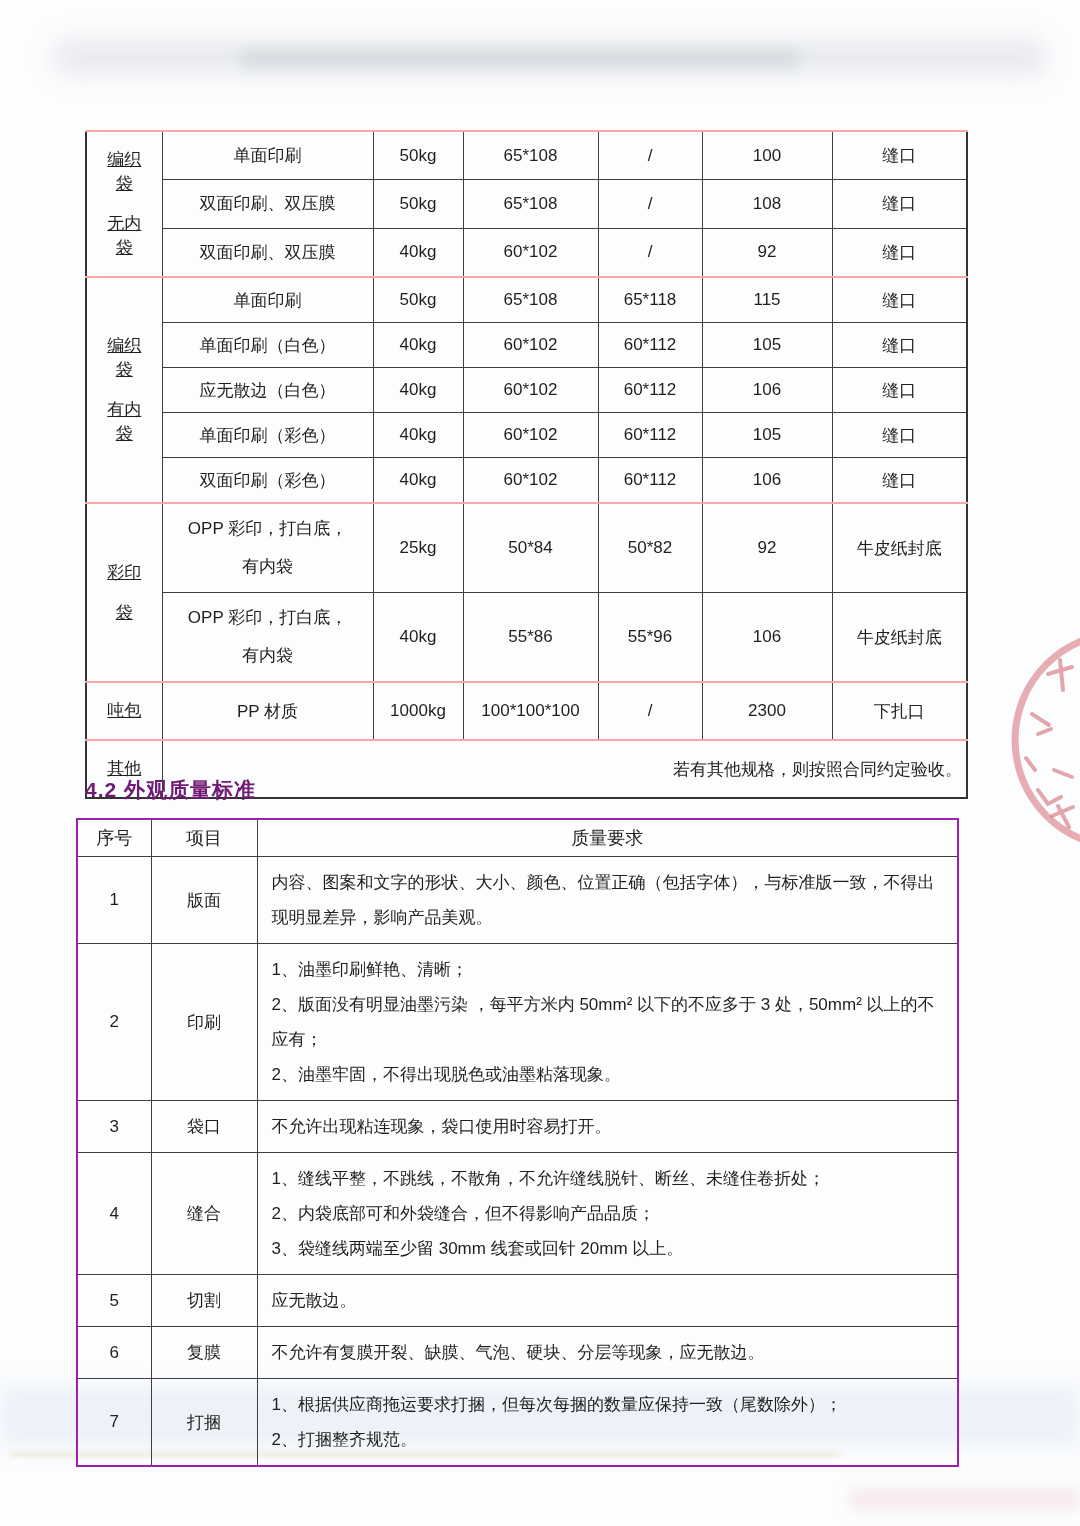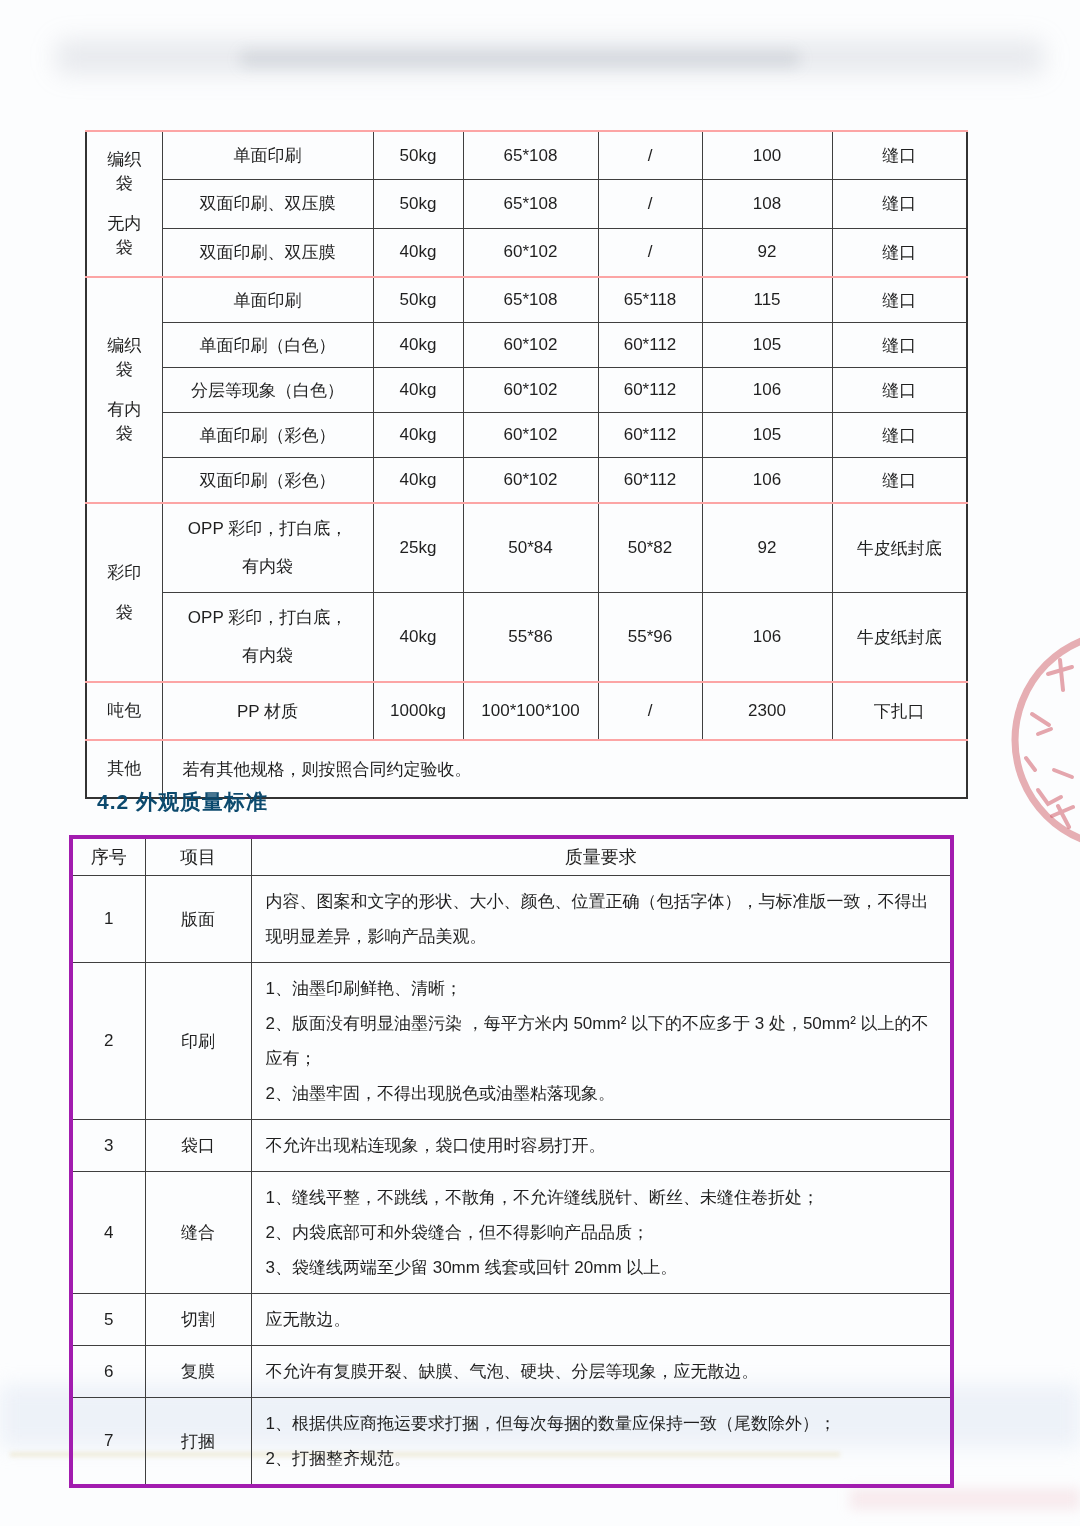--- a/index.html
+++ b/index.html
@@ -26,35 +26,35 @@
   table{border-collapse:collapse; position:absolute; table-layout:fixed;
         background:transparent;}
   td,th{border:1px solid #3f3f3f; overflow:hidden;}
   .t1{left:85px; top:130px; width:881px; border:2px solid #333;}
   .t1 td{height:44px; text-align:center; font-size:17px; padding:0 4px;}
   .t1 tr.tall td{height:88px;}
   .t1 tr.group-start td{border-top:2px solid #fca5a5;}
   .t1 .c0{width:76px;} .t1 .c1{width:211px;} .t1 .c2{width:90px;}
   .t1 .c3{width:135px;} .t1 .c4{width:104px;} .t1 .c5{width:130px;}
   .t1 .c6{width:135px;}
-  .t1 .label-line{line-height:24px; margin:16px 16px;}
+  .t1 .label-line{line-height:24px; margin:16px 16px;text-decoration:underline;}
   .t1 .cell-line{line-height:38px;}
-  .t1 .note-cell{text-align:left; padding-left:20px;margin-top:45px;}
-  .t2{left:69px; top:818px; width:881px; border:4px solid #a21caf;margin-top:17px;}
+  .t1 .note-cell{text-align:right; padding-left:20px;margin-top:45px;}
+  .t2{left:76px; top:818px; width:881px; border:2px solid #a21caf;}
   .t2 th{height:36px; font-size:18px; font-weight:400; text-align:center;
          padding:0 4px;}
   .t2 .c0{width:74px;} .t2 .c1{width:106px;} .t2 .c2{width:701px;}
   .t2 td{font-size:17px;}
   .t2 .no-cell,.t2 .item-cell{text-align:center;}
   .t2 .req-cell{text-align:left; padding:8px 14px;border-radius:19px;}
   .t2 .req-line{line-height:35px;}
   
   .section-heading{
-    position:absolute; left:85px; top:776px; margin:12px;
-    font-size:21px; font-weight:700; color:#0c4a6e; letter-spacing:1px;
+    position:absolute; left:85px; top:776px; margin:0;
+    font-size:21px; font-weight:700; color:#701a75; letter-spacing:1px;
   }
   
   .seal{position:absolute; right:0; top:618px; width:78px; height:250px;}
 </style>
 </head>
 <body>
 
 <div class="page">
 
   <div class="smudge smudge-top"></div>
@@ -116,21 +116,21 @@
         </tr>
         <tr>
           <td>单面印刷（白色）</td>
           <td>40kg</td>
           <td>60*102</td>
           <td>60*112</td>
           <td>105</td>
           <td>缝口</td>
         </tr>
         <tr>
-          <td>分层等现象（白色）</td>
+          <td>应无散边（白色）</td>
           <td>40kg</td>
           <td>60*102</td>
           <td>60*112</td>
           <td>106</td>
           <td>缝口</td>
         </tr>
         <tr>
           <td>单面印刷（彩色）</td>
           <td>40kg</td>
           <td>60*102</td>

